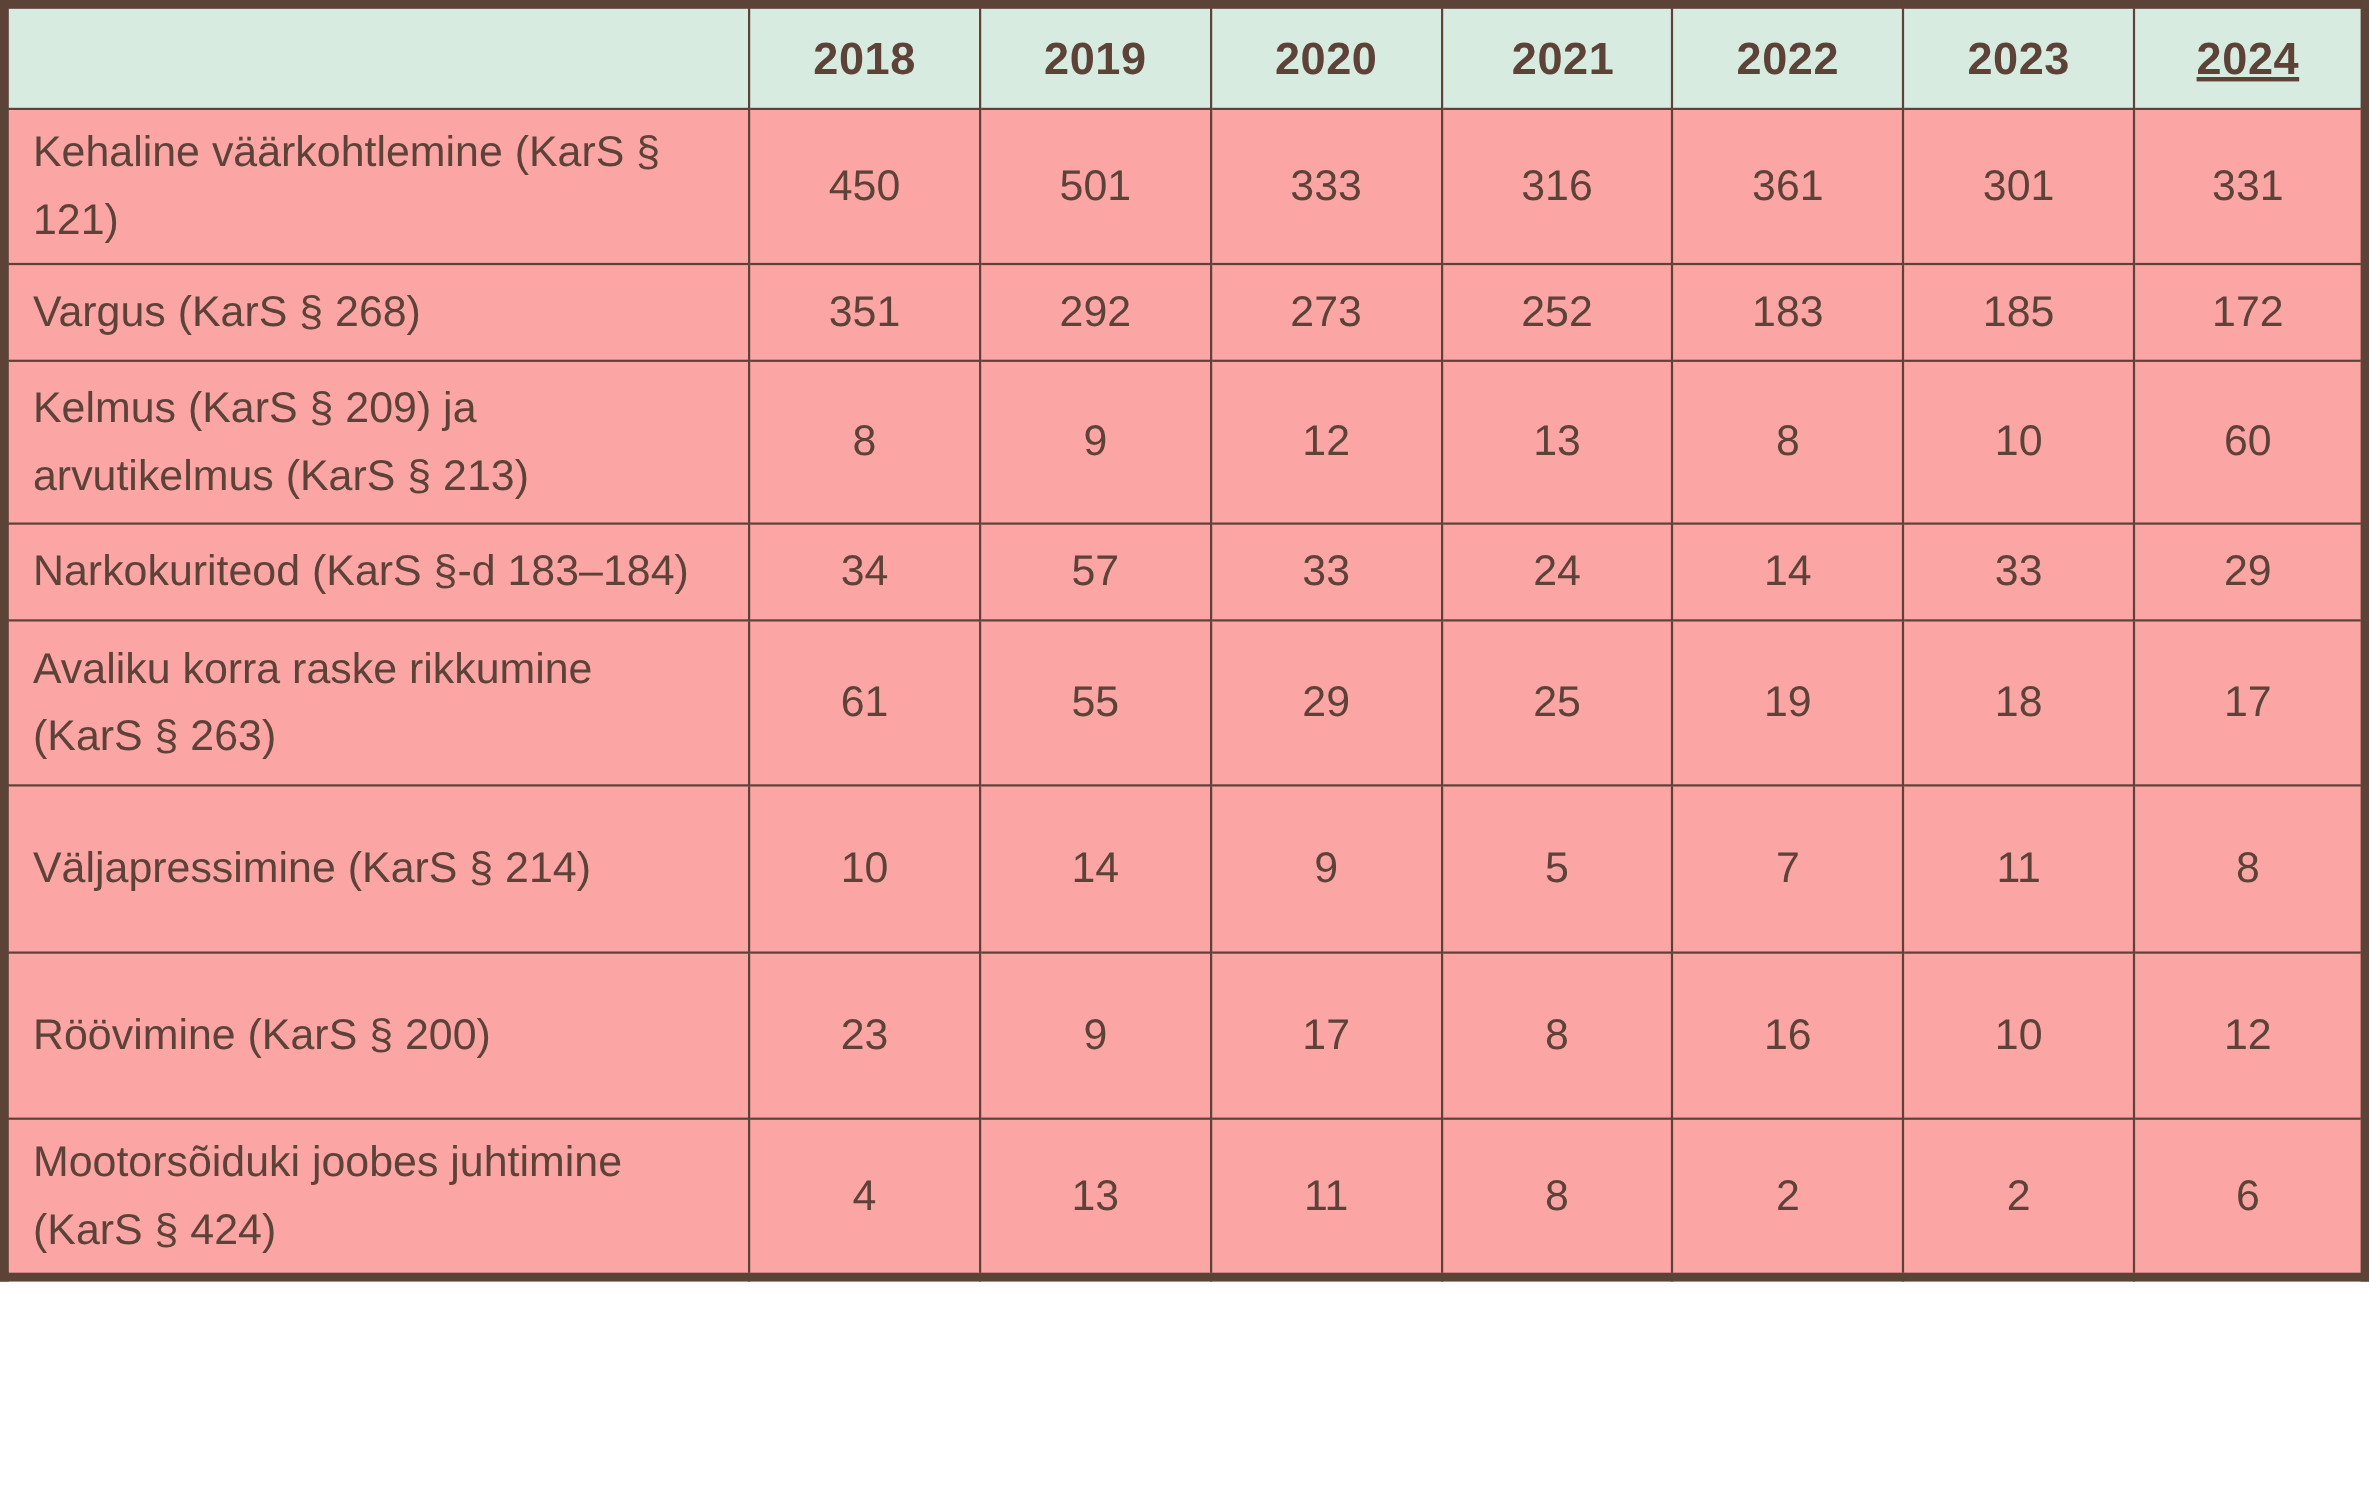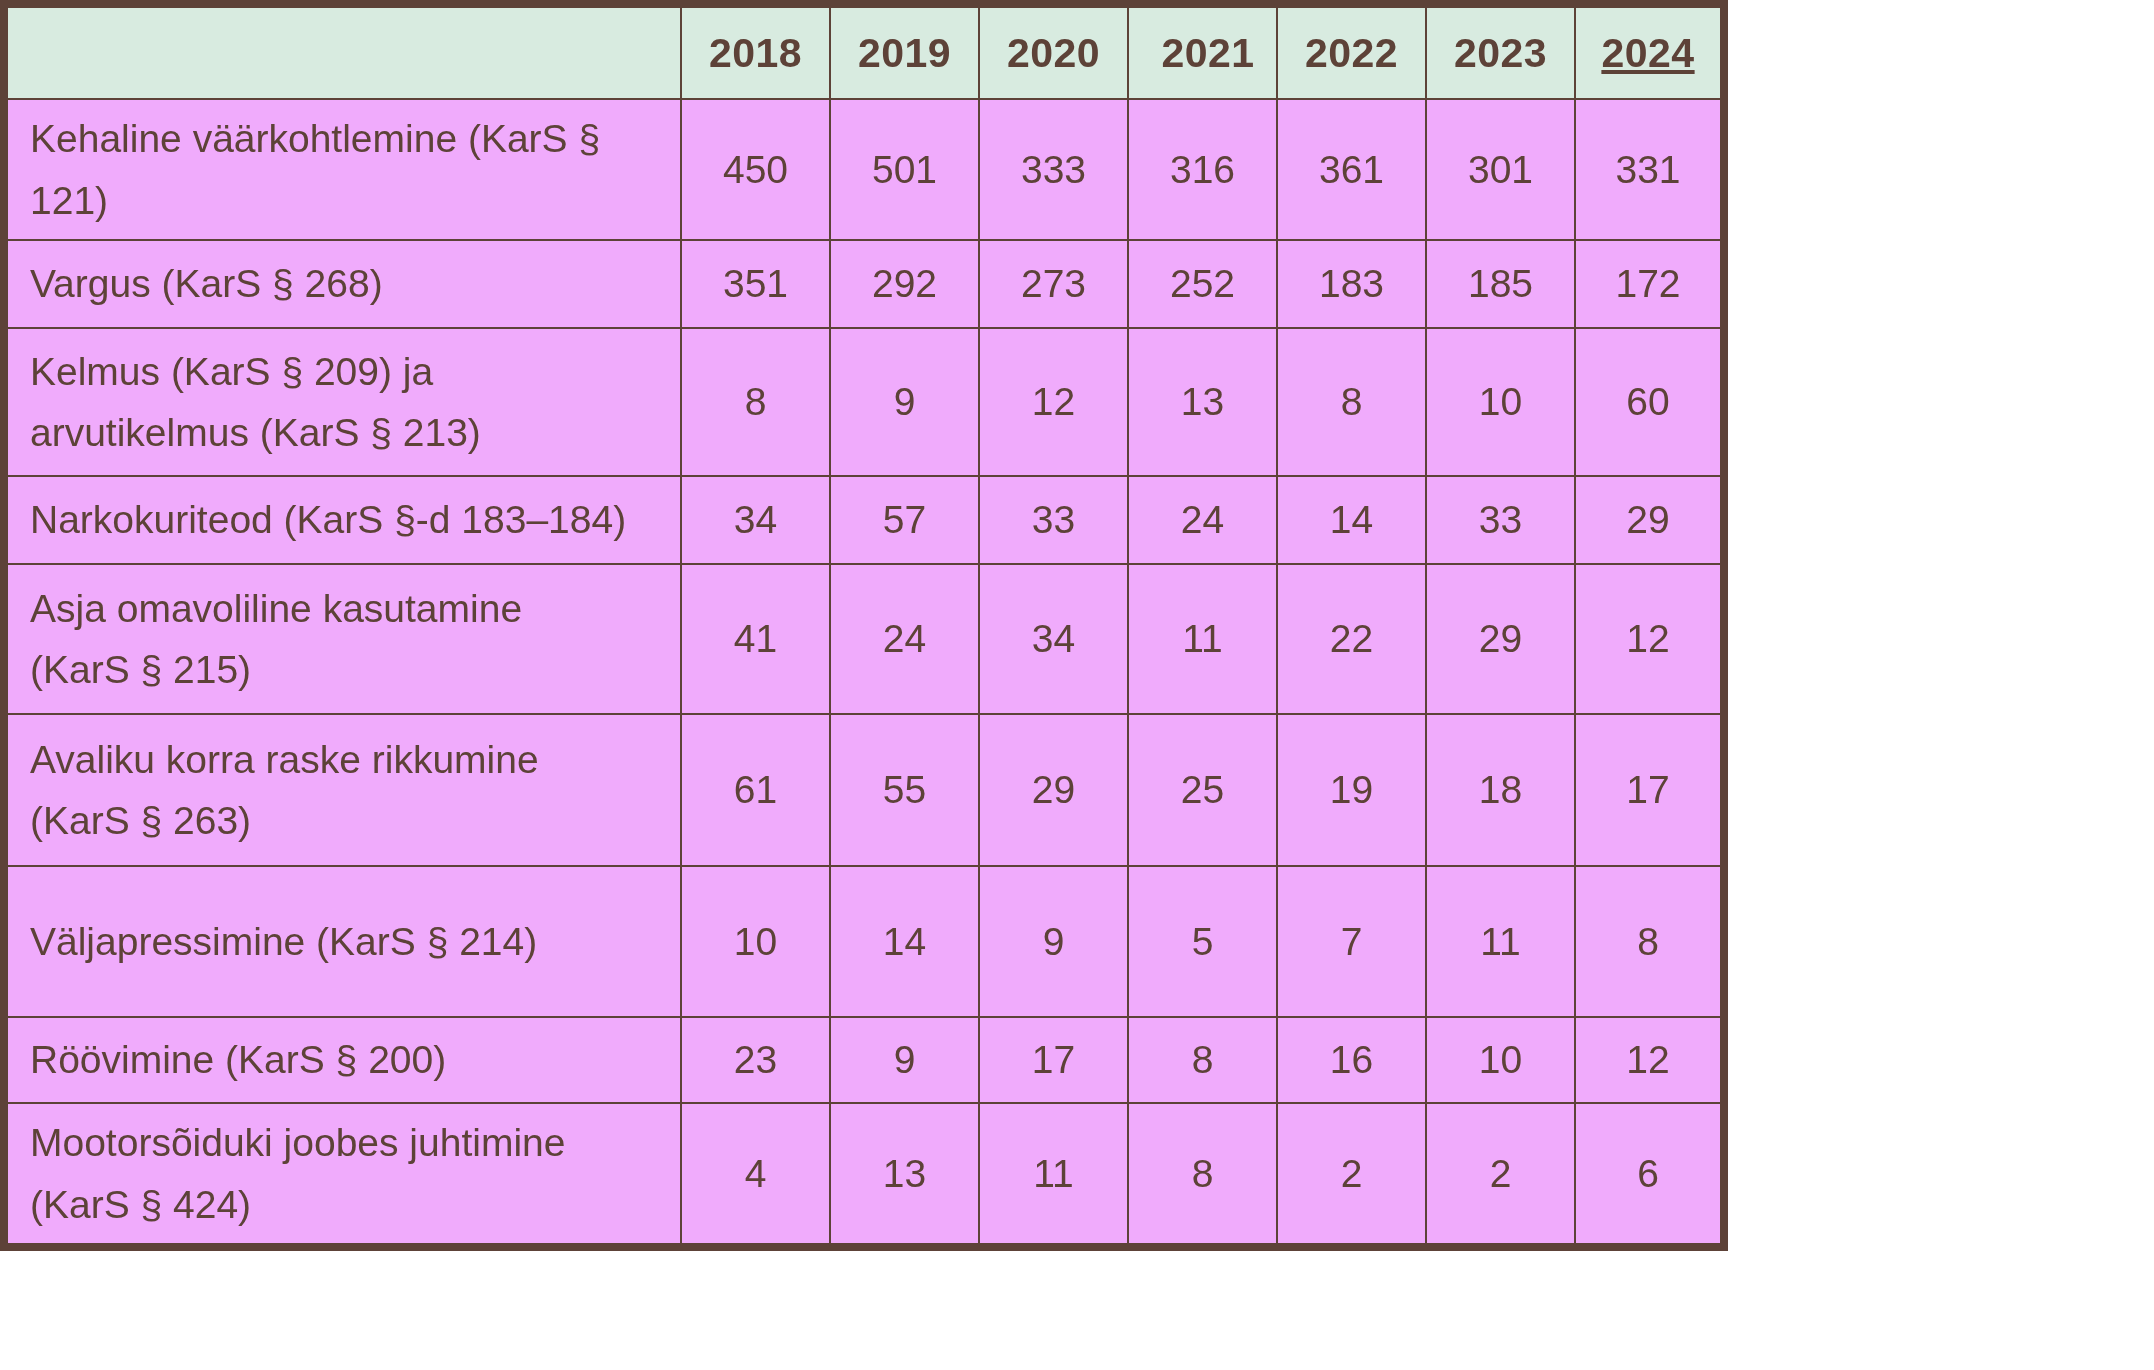--- a/index.html
+++ b/index.html
@@ -12,24 +12,24 @@
   }
   .page {
     width: 2154px;
     height: 1370px;
     position: relative;
     font-family: "Liberation Sans", sans-serif;
   }
   table.stats {
     border-collapse: collapse;
     table-layout: fixed;
-    width: 1728px;
+    width: 2154px;
     border: 8px solid #5d4238;
     color: #5d4238;
-    background: #f0abfc;
+    background: #fca5a5;
   }
   table.stats th,
   table.stats td {
     border: 2px solid #5d4238;
     box-sizing: border-box;
   }
   table.stats thead tr {
     height: 95px;
   }
   table.stats thead th {
@@ -122,30 +122,20 @@
           <td class="label-cell">Narkokuriteod (KarS §-d 183–184)</td>
           <td class="value-cell">34</td>
           <td class="value-cell">57</td>
           <td class="value-cell">33</td>
           <td class="value-cell">24</td>
           <td class="value-cell">14</td>
           <td class="value-cell">33</td>
           <td class="value-cell">29</td>
         </tr>
         <tr>
-          <td class="label-cell">Asja omavoliline kasutamine (KarS § 215)</td>
-          <td class="value-cell">41</td>
-          <td class="value-cell">24</td>
-          <td class="value-cell">34</td>
-          <td class="value-cell">11</td>
-          <td class="value-cell">22</td>
-          <td class="value-cell">29</td>
-          <td class="value-cell">12</td>
-        </tr>
-        <tr>
           <td class="label-cell">Avaliku korra raske rikkumine (KarS § 263)</td>
           <td class="value-cell">61</td>
           <td class="value-cell">55</td>
           <td class="value-cell">29</td>
           <td class="value-cell">25</td>
           <td class="value-cell">19</td>
           <td class="value-cell">18</td>
           <td class="value-cell">17</td>
         </tr>
         <tr>

